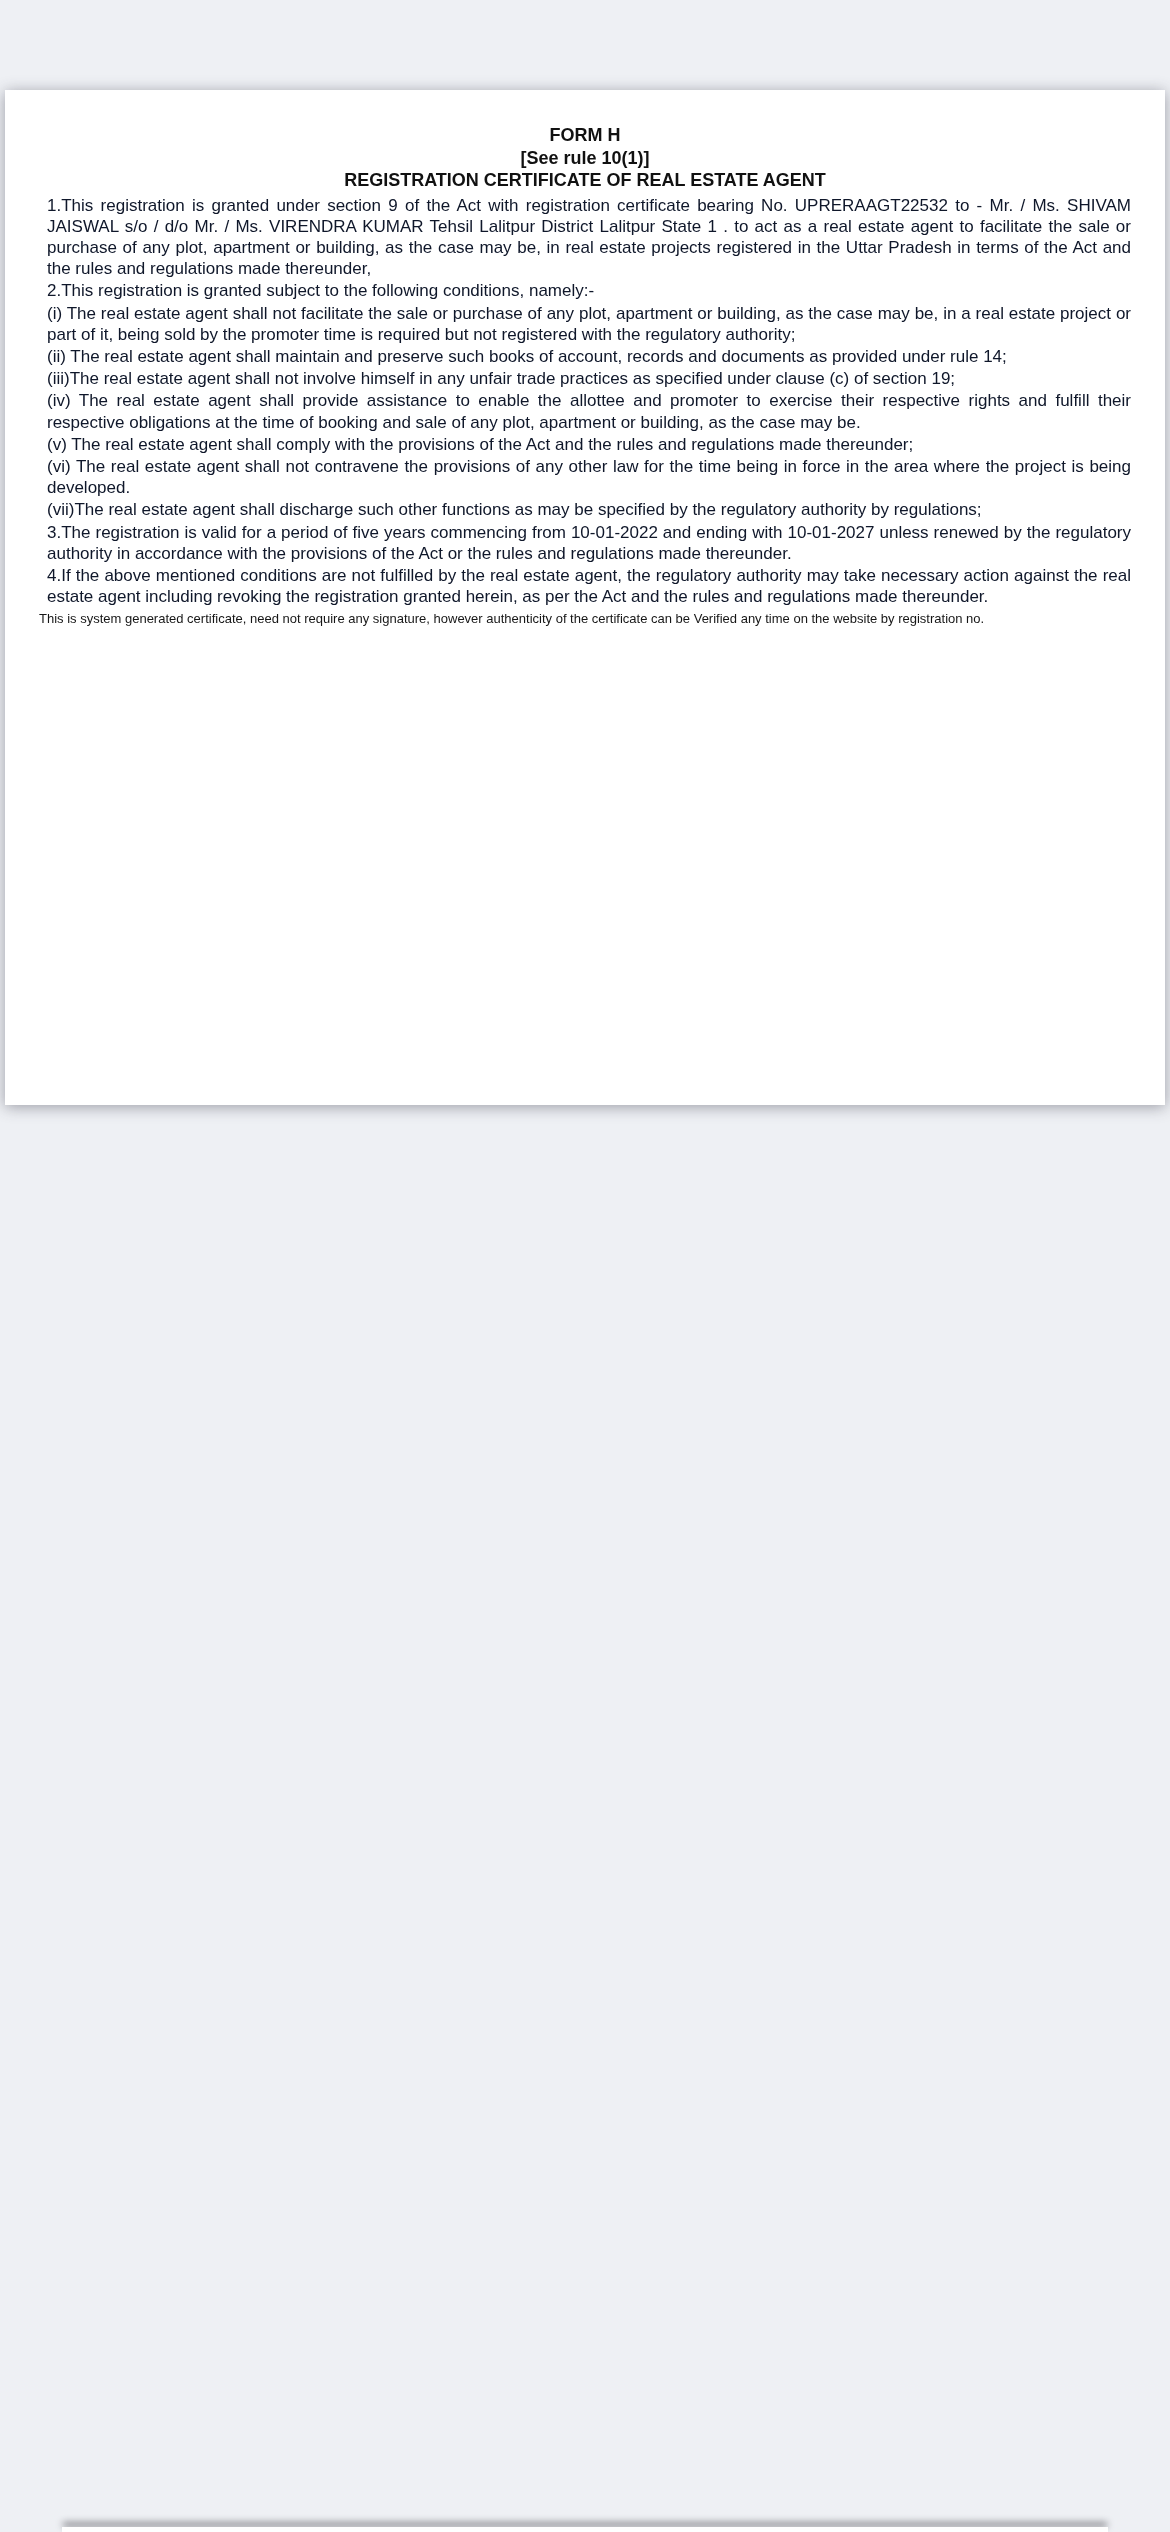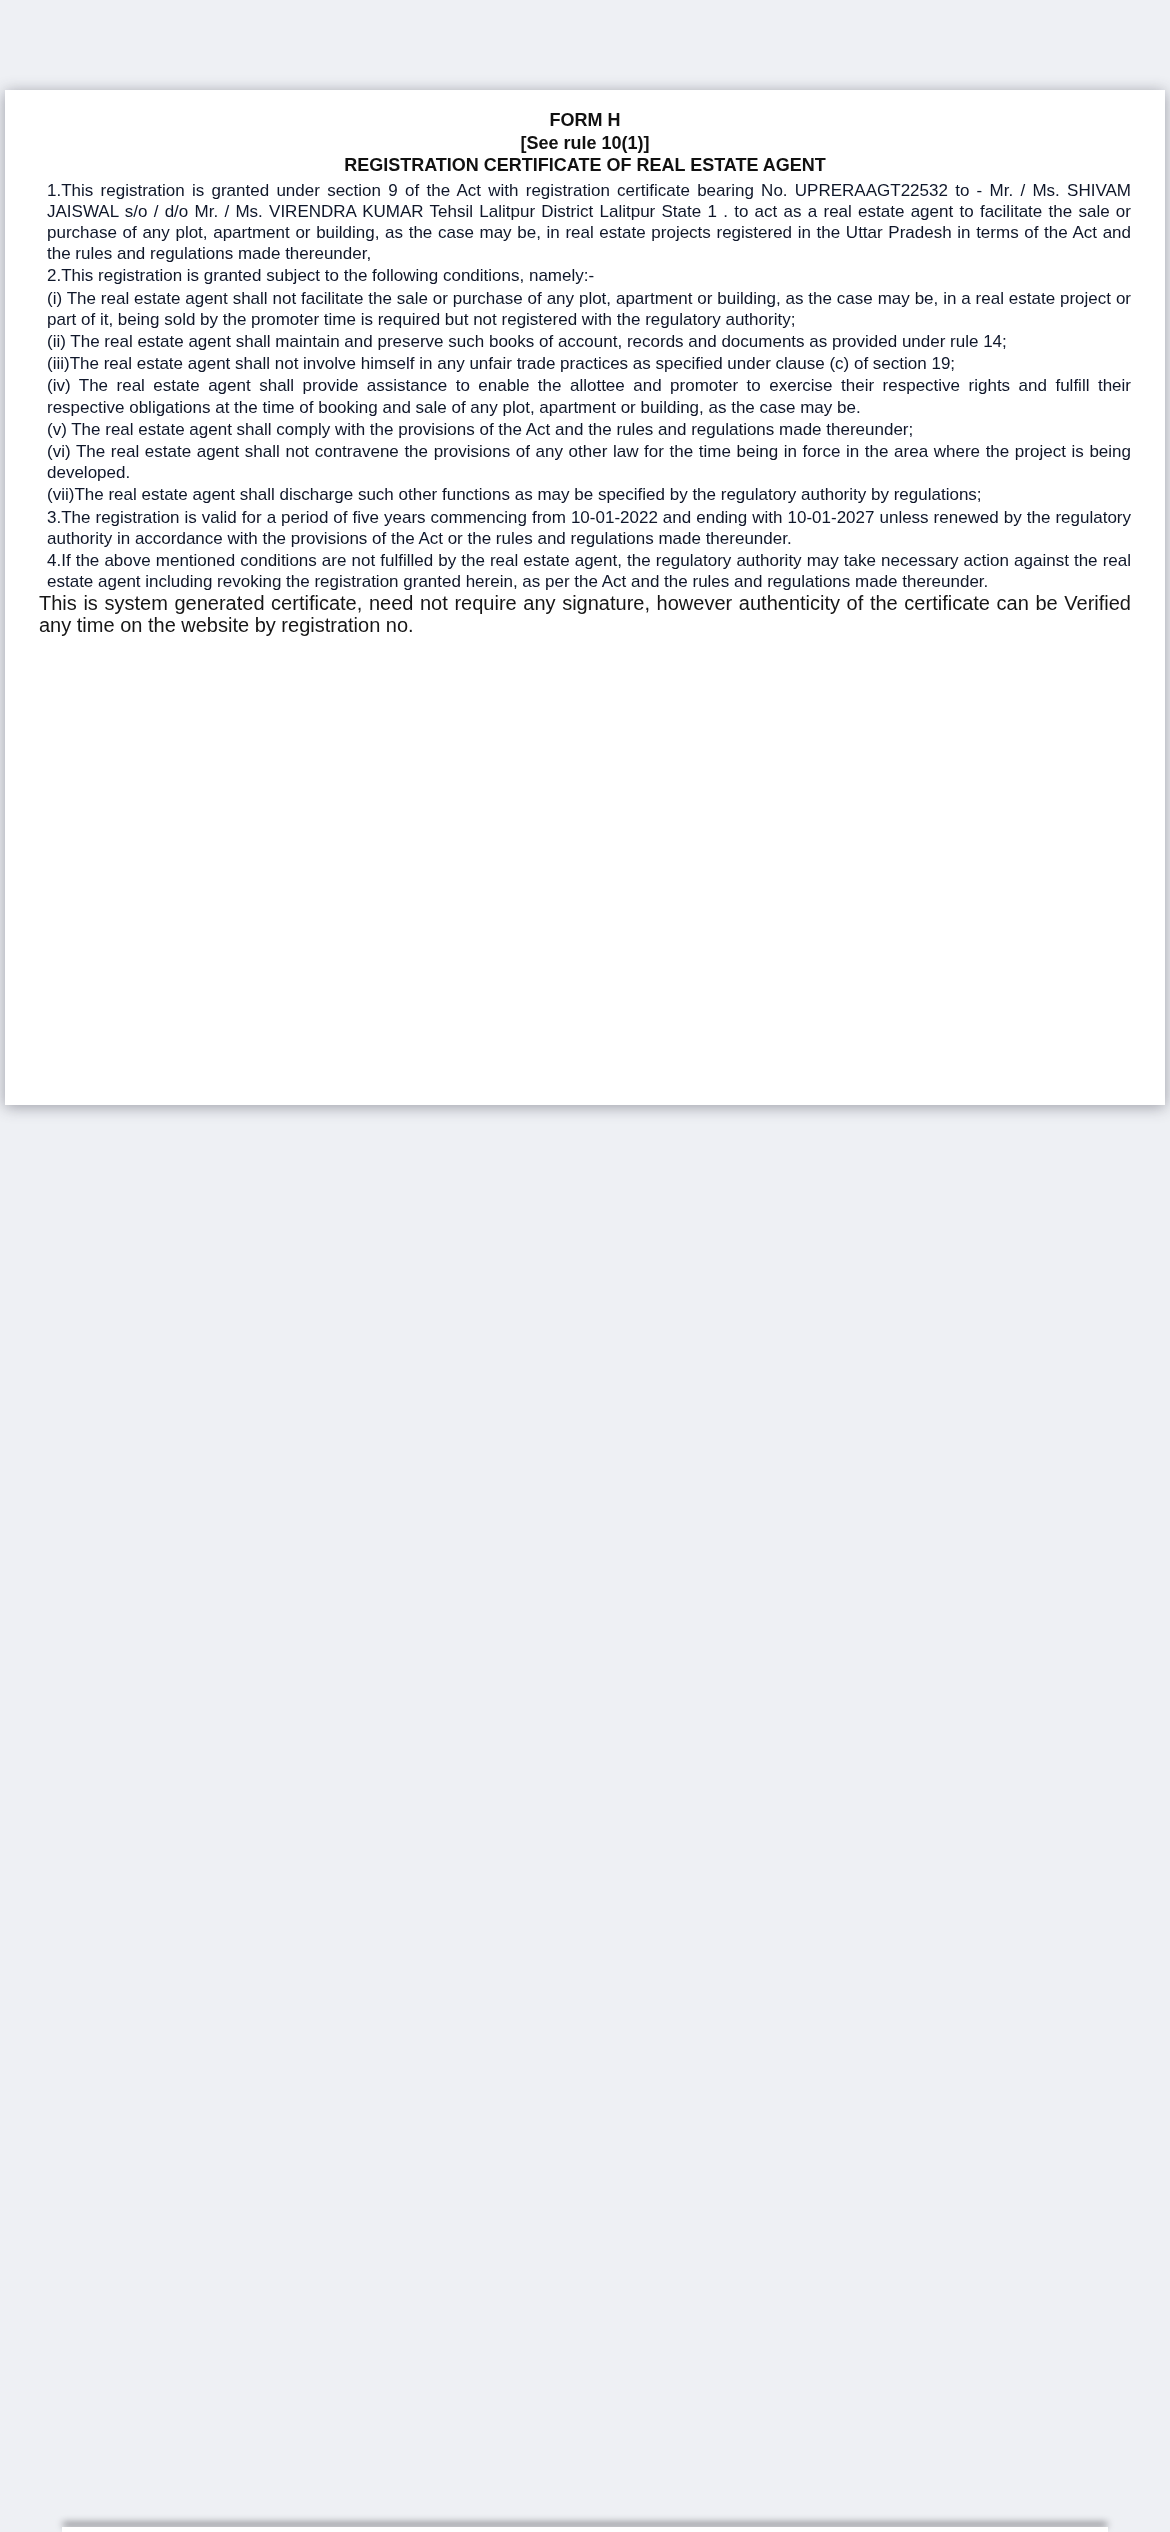--- a/index.html
+++ b/index.html
@@ -17,21 +17,21 @@
   }
   .page {
     position: absolute;
     top: 90px;
     left: 5px;
     width: 1160px;
     height: 1015px;
     background: #ffffff;
     box-shadow: 0 2px 14px rgba(55, 55, 70, 0.45);
     box-sizing: border-box;
-    padding: 20px 34px 0 34px;
+    padding: 35px 34px 0 34px;
   }
   .doc-header {
     text-align: center;
     font-weight: bold;
     font-size: 18px;
     line-height: 21.5px;
     color: #111111;
   }
   .doc-header > div {
     margin: 0 0 1px 0;
@@ -41,21 +41,21 @@
   }
   .cert-body p.para {
     margin: 0 0 1px 8px;
     font-size: 17px;
     line-height: 21.2px;
     text-align: justify;
     color: #0f172a;
   }
   .footer-note {
     margin: 1px 0 0 0;
-    font-size: 20px;
+    font-size: 13px;
     line-height: 21.2px;
     text-align: justify;
     color: #161616;
   }
   .next-page-edge {
     position: absolute;
     left: 62px;
     right: 62px;
     bottom: 0;
     height: 5px;

